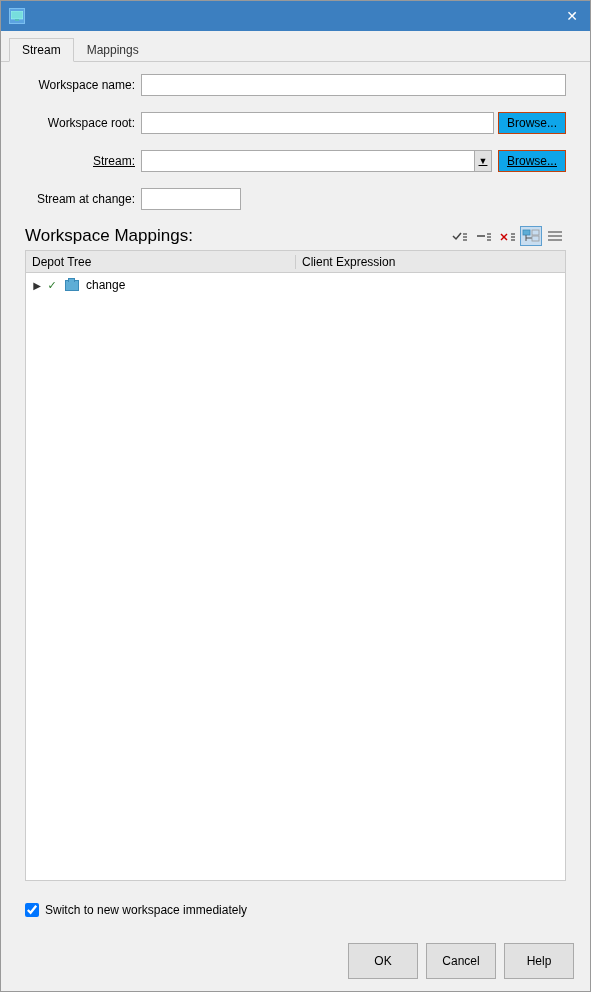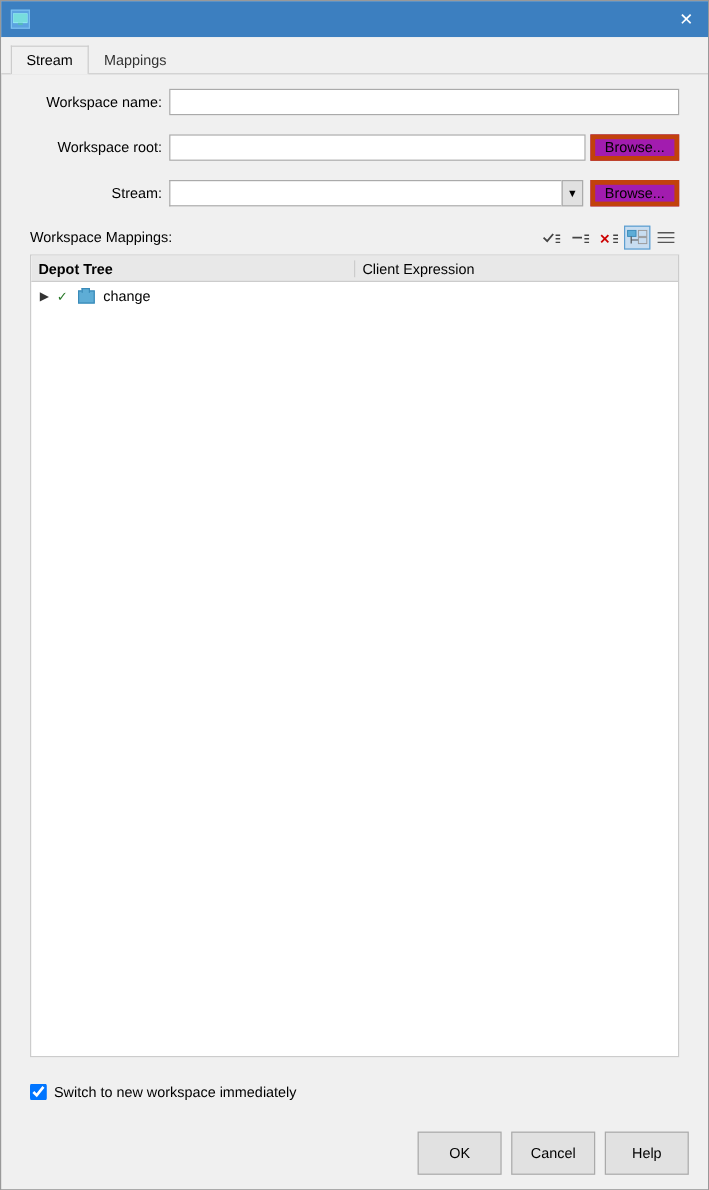--- a/index.html
+++ b/index.html
@@ -117,30 +117,31 @@
       flex: 1;
       height: 22px;
       border: 1px solid #aaa;
       background: white;
       padding: 0 4px;
       font-size: 12px;
     }
     .browse-btn {
       height: 22px;
       padding: 0 8px;
-      background: #a21caf;
-      border: 4px solid #c2410c;
+      background: #0ea5e9;
+      border: 1px solid #c2410c;
       cursor: pointer;
       font-size: 12px;
       white-space: nowrap;
     }
     .stream-row {
       display: flex;
       align-items: center;
       gap: 6px;
+      text-decoration: underline;
     }
     .stream-select-wrap {
       flex: 1;
       display: flex;
     }
     .stream-input {
       flex: 1;
       height: 22px;
       border: 1px solid #aaa;
       border-right: none;
@@ -178,21 +179,21 @@
       flex-direction: column;
       min-height: 0;
     }
     .mappings-header-row {
       display: flex;
       align-items: center;
       gap: 4px;
       margin-bottom: 4px;
     }
     .mappings-label {
-      font-size: 12px;
+      font-size: 17px;
       flex: 1;
     }
     .mapping-toolbar {
       display: flex;
       align-items: center;
       gap: 2px;
     }
     .mapping-toolbar-btn {
       width: 22px;
       height: 20px;
@@ -220,21 +221,20 @@
       background: #e8e8e8;
       border-bottom: 1px solid #ccc;
       height: 22px;
       align-items: center;
     }
     .tree-col-depot {
       flex: 1;
       padding: 0 6px;
       font-size: 12px;
       border-right: 1px solid #ccc;
-      font-weight: bold;
     }
     .tree-col-client {
       flex: 1;
       padding: 0 6px;
       font-size: 12px;
     }
     .tree-body {
       flex: 1;
       overflow-y: auto;
     }
@@ -368,20 +368,24 @@
 
     <div class="form-row stream-row">
       <label class="form-label">Stream:</label>
       <div class="stream-select-wrap">
         <input class="stream-input" type="text" value="" style="">
         <div class="stream-dropdown-btn">▼</div>
       </div>
       <button class="browse-btn">Browse...</button>
     </div>
 
+    <div class="form-row stream-at-change-row">
+      <label class="form-label">Stream at change:</label>
+      <input class="stream-at-change-input" type="text" value="" style="">
+    </div>
 
     <div class="mappings-section">
       <div class="mappings-header-row">
         <span class="mappings-label">Workspace Mappings:</span>
         <div class="mapping-toolbar">
           <button class="mapping-toolbar-btn" title="Check all">
             <svg width="16" height="14" viewBox="0 0 16 14">
               <polyline points="2,7 5,10 10,4" stroke="#444" stroke-width="1.5" fill="none"></polyline>
               <line x1="12" y1="5" x2="16" y2="5" stroke="#444" stroke-width="1.2"></line>
               <line x1="12" y1="8" x2="16" y2="8" stroke="#444" stroke-width="1.2"></line>

